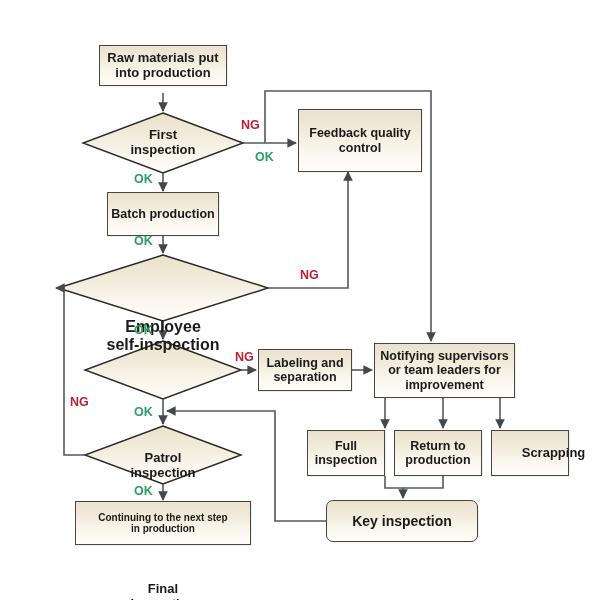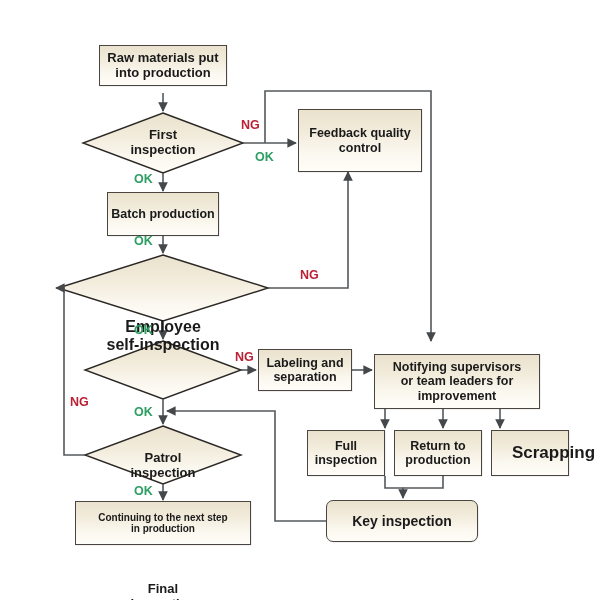--- a/index.html
+++ b/index.html
@@ -137,31 +137,31 @@
 into production</div>
 
   <div class="node process" style="left:298px; top:109px; width:124px; height:63px; font-size:12.5px;">Feedback quality
 control</div>
 
   <div class="node process" style="left:107px; top:192px; width:112px; height:44px; font-size:12.5px;">Batch production</div>
 
   <div class="node process" style="left:258px; top:349px; width:94px; height:42px; font-size:12.5px;">Labeling and
 separation</div>
 
-  <div class="node process" style="left:374px; top:354px; width:166px; height:55px; font-size:12.5px;">Notifying supervisors
+  <div class="node process" style="left:374px; top:343px; width:141px; height:55px; font-size:12.5px;">Notifying supervisors
 or team leaders for
 improvement</div>
 
   <div class="node process" style="left:307px; top:430px; width:78px; height:46px; font-size:12.5px;">Full
 inspection</div>
 
   <div class="node process" style="left:394px; top:430px; width:88px; height:46px; font-size:12.5px;">Return to
 production</div>
 
-  <div class="node process" style="left:491px; top:430px; width:78px; height:46px; font-size:17px;padding-left:47px;">Scrapping</div>
+  <div class="node process" style="left:491px; top:430px; width:78px; height:46px; font-size:13px;padding-left:47px;">Scrapping</div>
 
   <div class="node process rounded" style="left:326px; top:500px; width:152px; height:42px; font-size:14px;">Key inspection</div>
 
   <div class="node process" style="left:75px; top:501px; width:176px; height:44px; font-size:10px;">Continuing to the next step
 in production</div>
 
   <div class="node decision diamond-label" style="left:103px; top:119px; width:120px; height:48px; font-size:13px;">First
 inspection</div>
 
   <div class="node decision diamond-label" style="left:88px; top:264px; width:150px; height:48px; font-size:16px;text-align:center;">Employee

